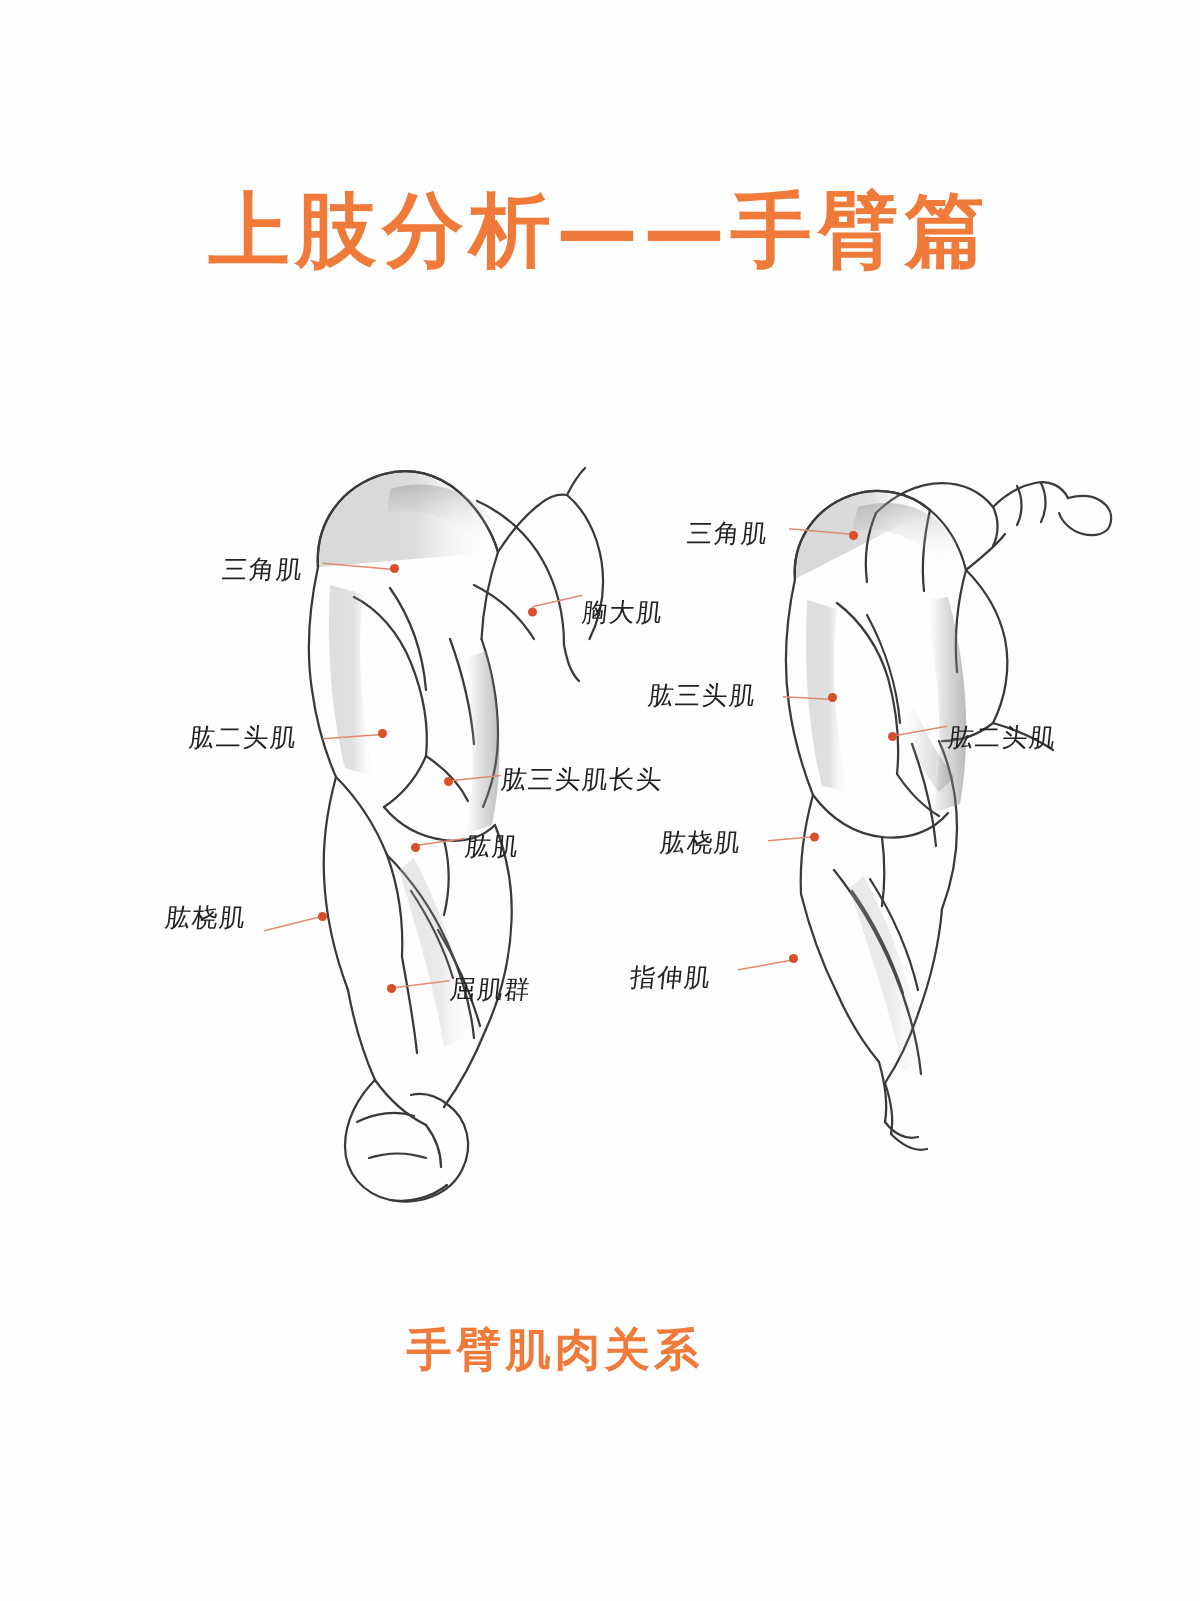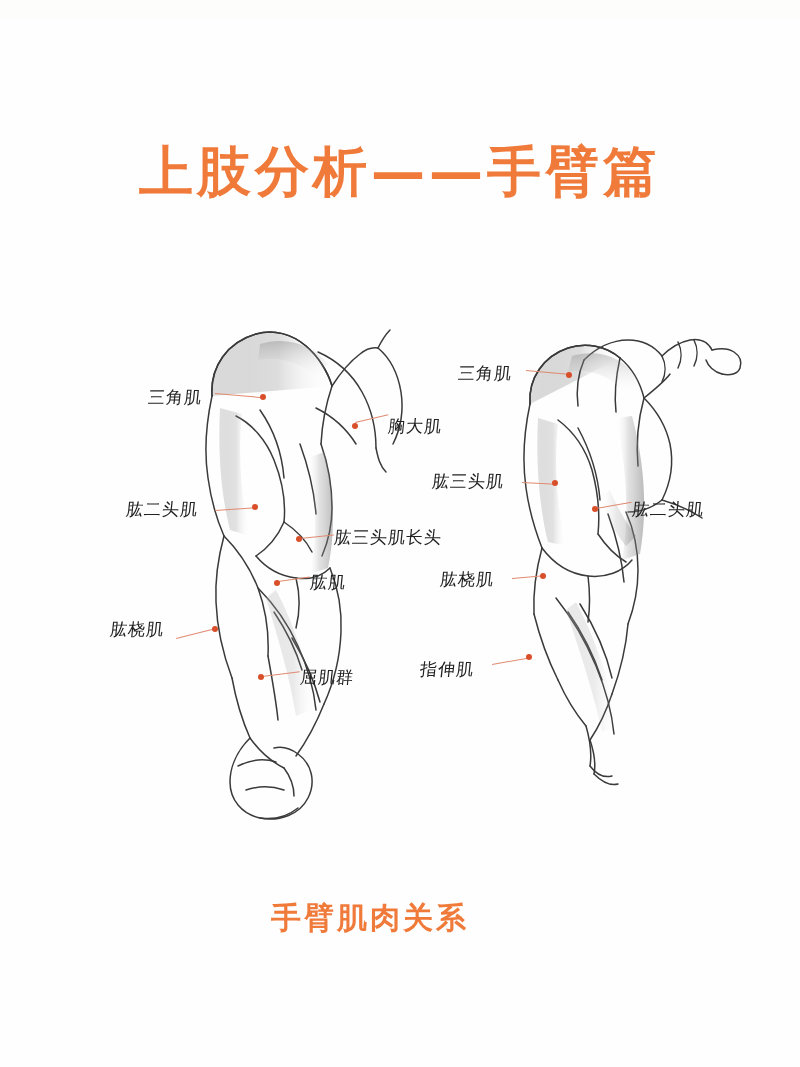--- a/index.html
+++ b/index.html
@@ -12,21 +12,20 @@
     height: 1067px;
     position: relative;
     overflow: hidden;
     font-family: "Liberation Sans", sans-serif;
     background: #fdfdfb;
   }
   .page {
     position: absolute;
     inset: 0;
     background: #fefefe;
-    margin-top: 18px;
   }
   .title {
     position: absolute;
     top: 118px;
     left: 0;
     width: 800px;
     text-align: center;
     font-family: "DejaVu Sans", sans-serif;
     font-size: 54px;
     font-weight: bold;

